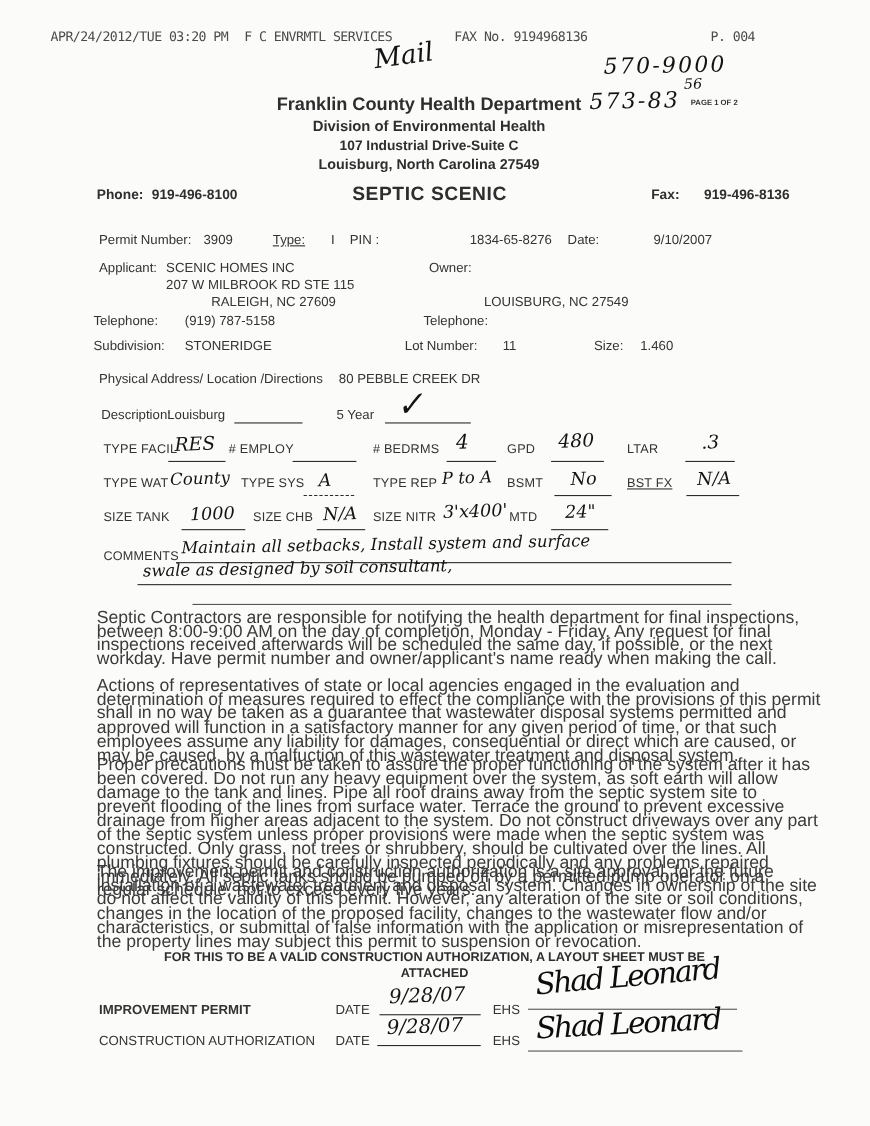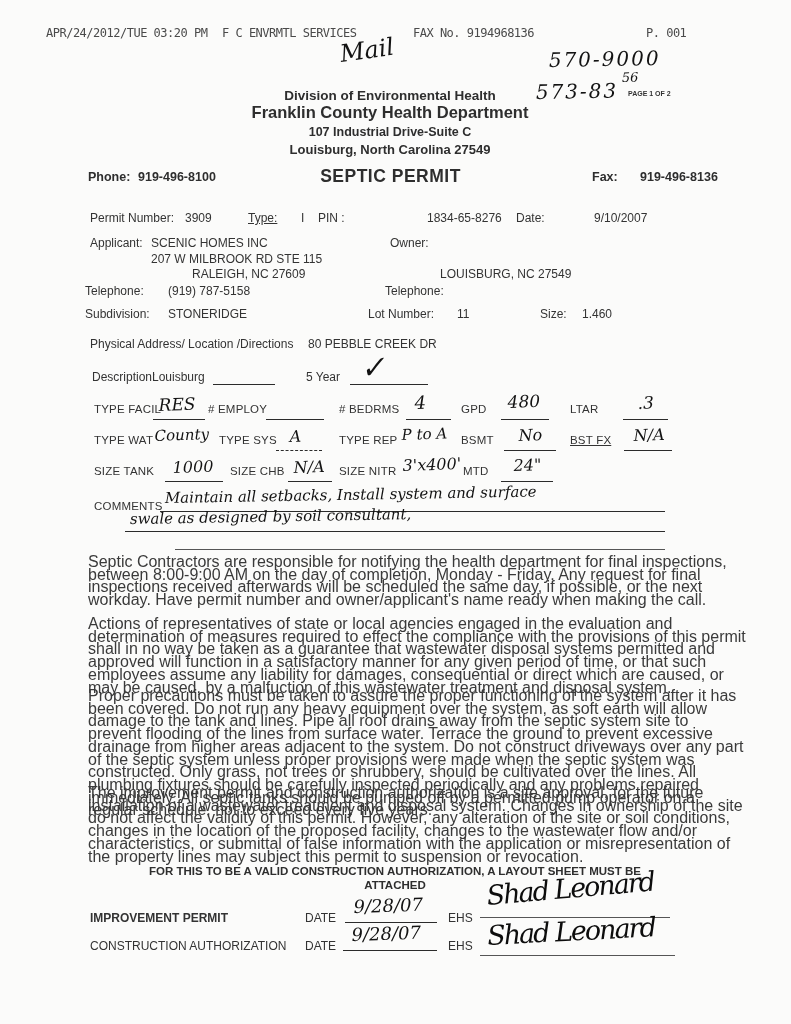--- a/index.html
+++ b/index.html
@@ -27,38 +27,38 @@
   .tiny{font-size:7px;font-weight:bold;color:#333;}
 </style>
 </head>
 <body>
 
 <div class="page">
 
   <span class="abs fax" style="left:46px;top:26px;">APR/24/2012/TUE 03:20 PM</span>
   <span class="abs fax" style="left:190px;top:26px;margin-left:32px;">F C ENVRMTL SERVICES</span>
   <span class="abs fax" style="left:413px;top:26px;">FAX No. 9194968136</span>
-  <span class="abs fax" style="left:646px;top:26px;">P. 001</span>
+  <span class="abs fax" style="left:646px;top:26px;">P. 004</span>
 
   <span class="abs hw" style="left:342px;top:40px;font-size:24px;transform:rotate(-8deg);">Mail</span>
   <span class="abs hw" style="left:549px;top:48px;font-size:20px;letter-spacing:2px;transform:rotate(-1deg);">570-9000</span>
   <span class="abs hw" style="left:536px;top:80px;font-size:20px;letter-spacing:2px;transform:rotate(-1deg);">573-83</span>
   <span class="abs hw" style="left:622px;top:70px;font-size:13px;">56</span>
   <span class="abs tiny" style="left:628px;top:90px;">PAGE 1 OF 2</span>
 
   <div class="center-wrap" style="left:115px;top:86px;width:550px;">
+    <div class="bold" style="font-size:16.5px;">Franklin County Health Department</div>
     <div class="bold" style="font-size:13.5px;margin-top:2px;">Division of Environmental Health</div>
-    <div class="bold" style="font-size:16.5px;">Franklin County Health Department</div>
     <div class="bold" style="font-size:12.5px;margin-top:3px;">107 Industrial Drive-Suite C</div>
     <div class="bold" style="font-size:13px;margin-top:3px;">Louisburg, North Carolina 27549</div>
   </div>
 
   <span class="abs bold" style="left:88px;top:170px;font-size:12.5px;">Phone:</span>
   <span class="abs bold" style="left:138px;top:170px;font-size:12.5px;">919-496-8100</span>
-  <span class="abs bold" style="left:283px;top:166px;width:215px;text-align:center;font-size:17.5px;letter-spacing:0.5px;">SEPTIC PERMIT</span>
+  <span class="abs bold" style="left:283px;top:166px;width:215px;text-align:center;font-size:17.5px;letter-spacing:0.5px;">SEPTIC SCENIC</span>
   <span class="abs bold" style="left:592px;top:170px;font-size:12.5px;">Fax:</span>
   <span class="abs bold" style="left:640px;top:170px;font-size:12.5px;">919-496-8136</span>
 
   <span class="abs lbl" style="left:90px;top:211px;">Permit Number:</span>
   <span class="abs lbl" style="left:185px;top:211px;">3909</span>
   <span class="abs lbl" style="left:248px;top:211px;text-decoration:underline;">Type:</span>
   <span class="abs lbl" style="left:301px;top:211px;">I</span>
   <span class="abs lbl" style="left:318px;top:211px;">PIN :</span>
   <span class="abs lbl" style="left:427px;top:211px;">1834-65-8276</span>
   <span class="abs lbl" style="left:516px;top:211px;">Date:</span>

